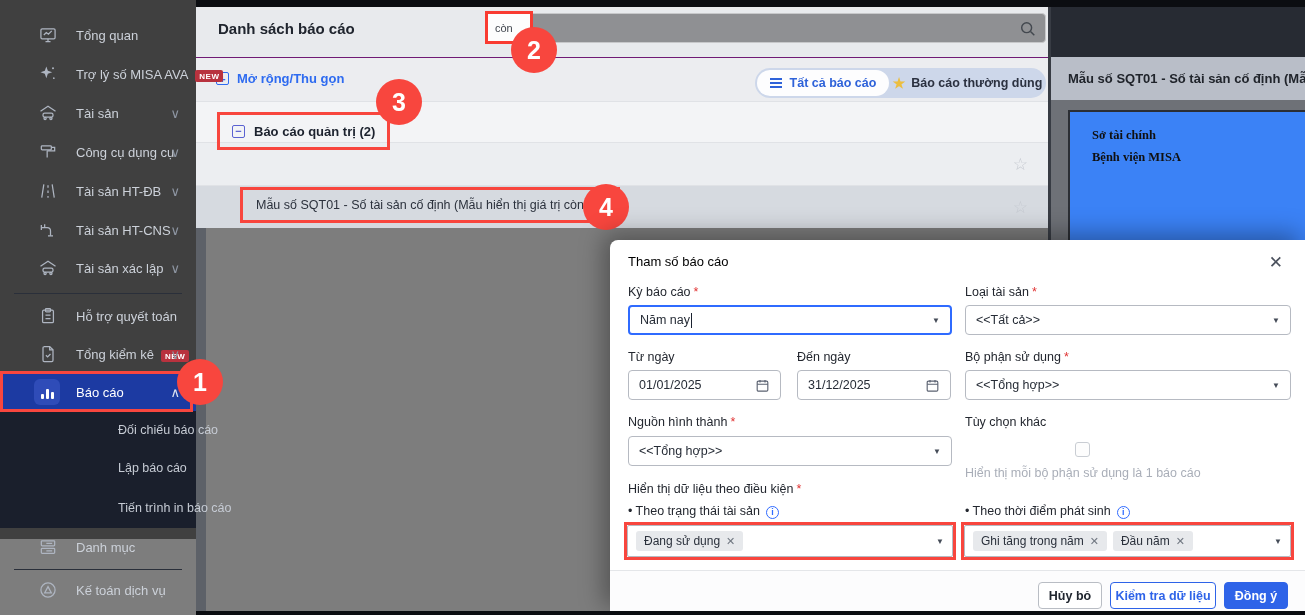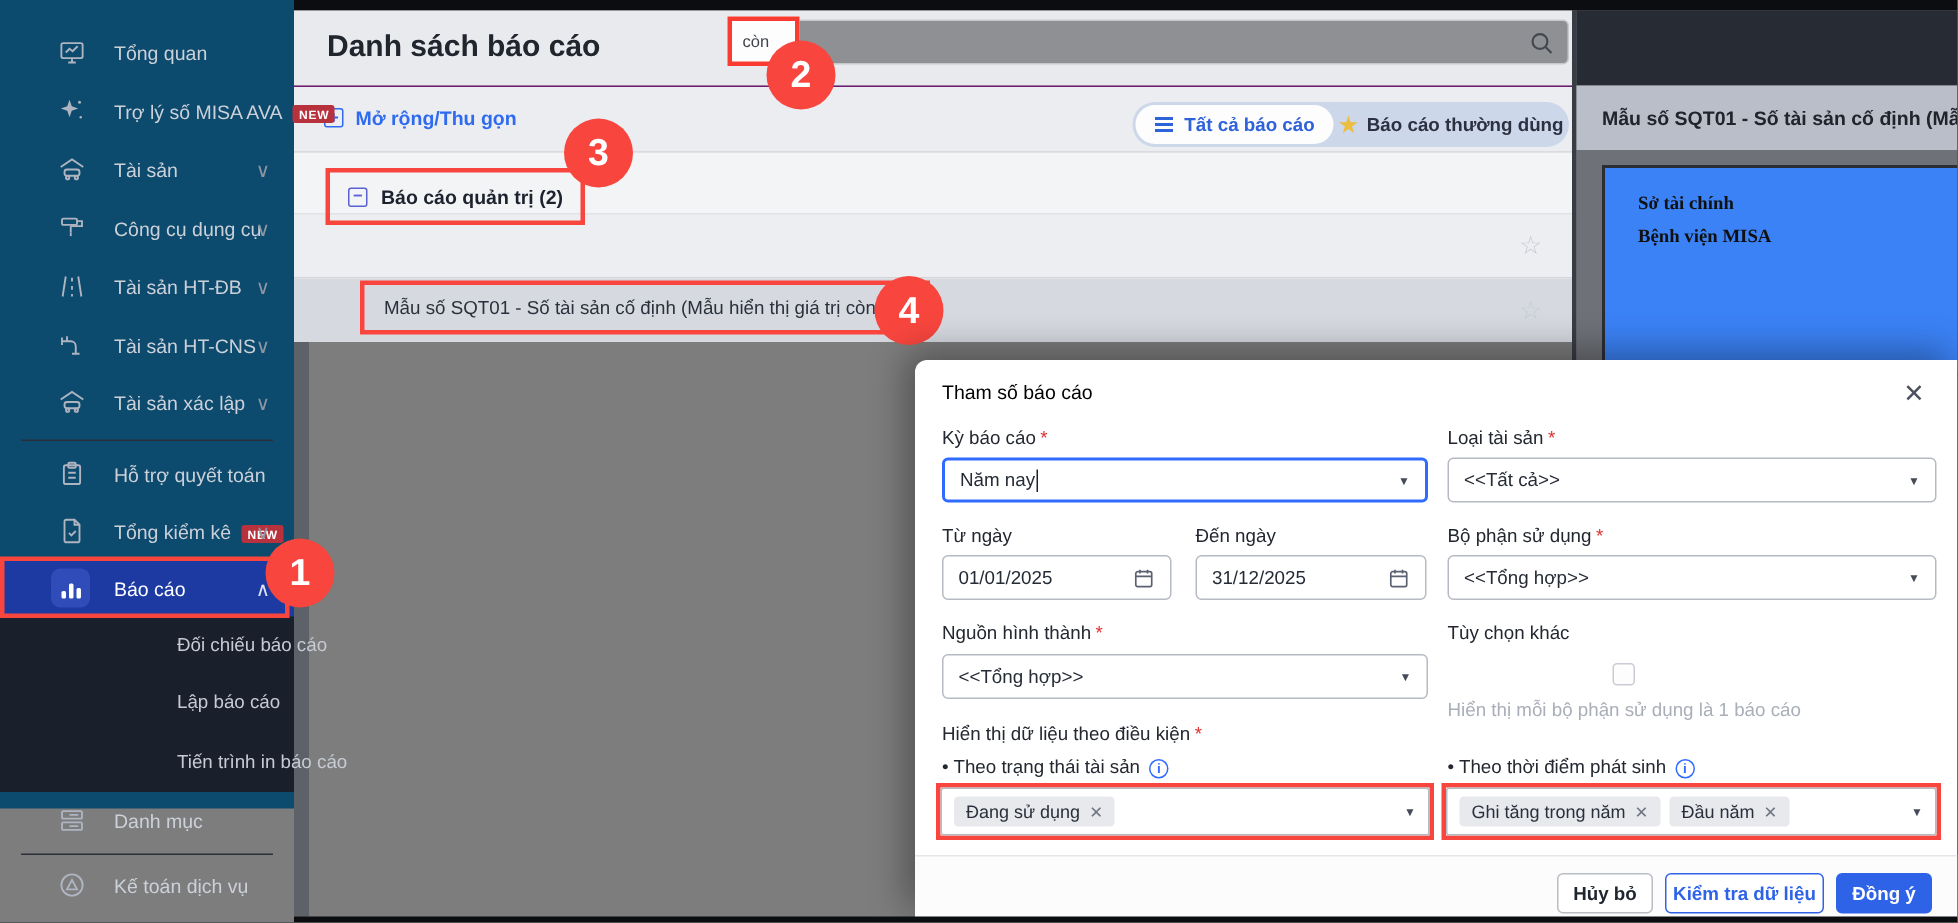--- a/index.html
+++ b/index.html
@@ -3,40 +3,40 @@
 <meta charset="utf-8">
 <style>
   * { margin:0; padding:0; box-sizing:border-box; }
   html,body { background:#3a3d44; }
   .stage {
     position:relative; width:1305px; height:615px; overflow:hidden;
     font-family:"Liberation Sans", sans-serif; background:#7d7d7d;
     -webkit-font-smoothing:antialiased;
   }
   
-  .sidebar { position:absolute; left:0; top:0; width:196px; height:539px; background:#0c4a6e; z-index:3; }
+  .sidebar { position:absolute; left:0; top:0; width:196px; height:539px; background:#404040; z-index:3; }
   .side-item { position:absolute; left:0; width:196px; height:38px; display:flex; align-items:center; color:#ccd1d9; font-size:13px; }
   .side-item .ic { position:absolute; left:36px; width:24px; height:24px; display:flex; align-items:center; justify-content:center; color:#aeb5c1; }
   .side-item .lb { position:absolute; left:76px; white-space:nowrap; }
   .side-item .chev { position:absolute; right:16px; color:#8e96a3; }
   .side-item.sel { background:#1c3aa2; color:#ffffff; }
   .side-item.sel .chev { color:#dfe4f2; }
   .sub-block { position:absolute; left:0; top:411px; width:196px; height:117px; background:#1a1f2c; }
   .sub-item { position:absolute; left:0; width:196px; height:38px; display:flex; align-items:center; color:#c6cbd4; font-size:12.5px; }
   .sub-item .lb { position:absolute; left:118px; white-space:nowrap; }
   .side-divider { position:absolute; left:14px; width:168px; height:0; border-top:1px solid #2a2f3a; }
   .new-badge { display:inline-block; margin-left:7px; background:#b8323e; color:#fff; font-size:8px; font-weight:bold; padding:2px 4px 1px; border-radius:2px; letter-spacing:.5px; }
   .report-tile { position:absolute; left:34px; width:26px; height:26px; background:#2f4cb8; border-radius:6px; display:flex; align-items:flex-end; justify-content:center; gap:2px; padding-bottom:6px; }
   .report-tile i { display:block; width:3px; background:#fff; border-radius:1px; }
   
   .strip-top { position:absolute; left:196px; top:0; width:1109px; height:7px; background:#0b0d11; }
   .strip-bottom { position:absolute; left:196px; top:611px; width:1109px; height:4px; background:#0b0d11; z-index:20; }
   
   .main-header { position:absolute; left:196px; top:7px; width:852px; height:50px; background:#e8eaed; }
-  .page-title { position:absolute; left:22px; top:13px; font-size:20px; font-weight:bold; color:#20252e; }
+  .page-title { position:absolute; left:22px; top:13px; font-size:15px; font-weight:bold; color:#20252e; }
   .search-box { position:absolute; left:291px; top:6px; width:559px; height:30px; background:#8f9093; border:1px solid #c7c8ca; border-radius:4px; }
   .search-glass { position:absolute; right:8px; top:6px; }
   .search-term { position:absolute; left:289px; top:4px; height:33px; min-width:48px; background:#fdfdfd; border:3px solid #f93b31; display:flex; align-items:center; padding:0 7px; font-size:11px; color:#40454d; z-index:4; }
   .toolbar { position:absolute; left:196px; top:57px; width:852px; height:44px; background:#ecedf0; border-top:1px solid #701a75; }
   .expand-link { position:absolute; left:20px; top:13px; display:flex; align-items:center; gap:8px; color:#2e6bf0; font-size:13px; font-weight:bold; cursor:pointer; }
   .sq-icon { display:inline-flex; width:13px; height:13px; border:1.5px solid #2e6bf0; border-radius:2px; color:#2e6bf0; font-size:11px; line-height:10px; align-items:center; justify-content:center; font-weight:bold; }
   .sq-icon.violet { border-color:#5a62d2; color:#5a62d2; }
   .seg { position:absolute; right:2px; top:10px; width:291px; height:30px; background:#cdd7ea; border-radius:15px; display:flex; align-items:center; }
   .seg-left { margin-left:2px; width:132px; height:26px; background:#fdfdfe; border-radius:13px; display:flex; align-items:center; justify-content:center; gap:8px; color:#2e62d9; font-size:12.5px; font-weight:bold; }
   .hamburger { width:12px; height:2px; background:#2e62d9; box-shadow:0 -4px 0 #2e62d9, 0 4px 0 #2e62d9; }

